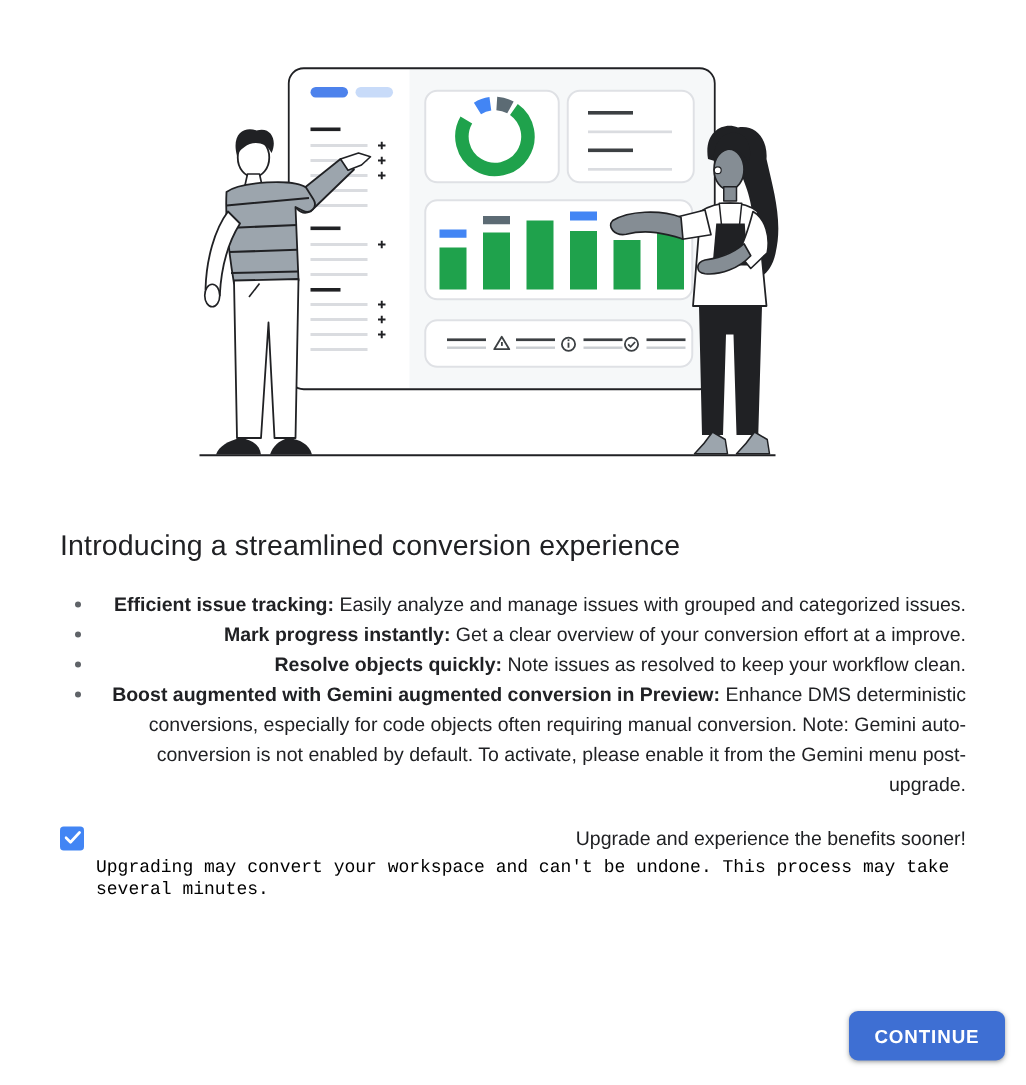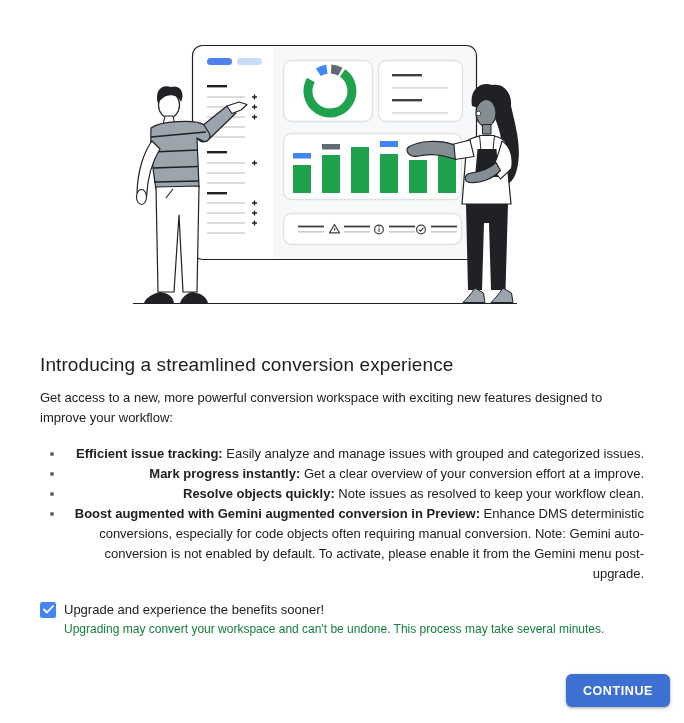--- a/index.html
+++ b/index.html
@@ -44,40 +44,41 @@
   ul.benefits li::before {
     content:"";
     position:absolute;
     left:10px; top:8px;
     width:4px; height:4px;
     border-radius:50%;
     background:#5f6368;
   }
   ul.benefits li b { font-weight:700; }
   .checkbox-block { margin-top:17px; }
-  .checkbox-row { display:flex; align-items:flex-start; gap:8px; }
+  .checkbox-row { display:flex; align-items:flex-start; gap:8px;justify-content:space-between; }
   .checkbox {
     width:16px; height:16px;
     margin-top:0.5px;
     border-radius:2.5px;
     background:#4285F4;
     display:inline-flex;
     align-items:center; justify-content:center;
     flex:none;
     cursor:pointer;
   }
   .checkbox svg { display:block; }
   .checkbox-label { font-size:13px; line-height:17px; color:#202124; cursor:pointer; }
   .checkbox-helper {
     margin-left:24px;
     margin-top:4px;
     font-size:12px;
     line-height:15px;
-    color:#15803d;
+    color:#000000;
     max-width:600px;
+    font-family:Liberation Mono, monospace;
   }
   .button-row {
     position:absolute;
     right:14px; bottom:16px;border-radius:16px;
   }
   .primary-button {
     background:#3E6FD3;
     color:#ffffff;
     border:none;
     border-radius:6px;
@@ -230,21 +231,20 @@
       <path d="M491,302.5 L513,302.5 L511.5,293 L503,288 C499,294 495,298.5 491,302.5 Z" fill="#9CA5AD" stroke="#202124" stroke-width="1"></path>
     </g>
 
     <line x1="133" y1="303.5" x2="517" y2="303.5" stroke="#202124" stroke-width="1.2"></line>
   </svg>
 </div>
 
 <div class="content">
   <h1 class="dialog-title">Introducing a streamlined conversion experience</h1>
 
-  <p class="intro">Get access to a new, more powerful conversion workspace with exciting new features designed to improve your workflow:</p>
 
   <ul class="benefits">
     <li><b>Efficient issue tracking:</b><span> Easily analyze and manage issues with grouped and categorized issues.</span></li>
     <li><b>Mark progress instantly:</b><span> Get a clear overview of your conversion effort at a improve.</span></li>
     <li><b>Resolve objects quickly:</b><span> Note issues as resolved to keep your workflow clean.</span></li>
     <li><b>Boost augmented with Gemini augmented conversion in Preview:</b><span> Enhance DMS deterministic conversions, especially for code objects often requiring manual conversion. Note: Gemini auto-conversion is not enabled by default. To activate, please enable it from the Gemini menu post-upgrade.</span></li>
   </ul>
 
   <div class="checkbox-block">
     <div class="checkbox-row">

